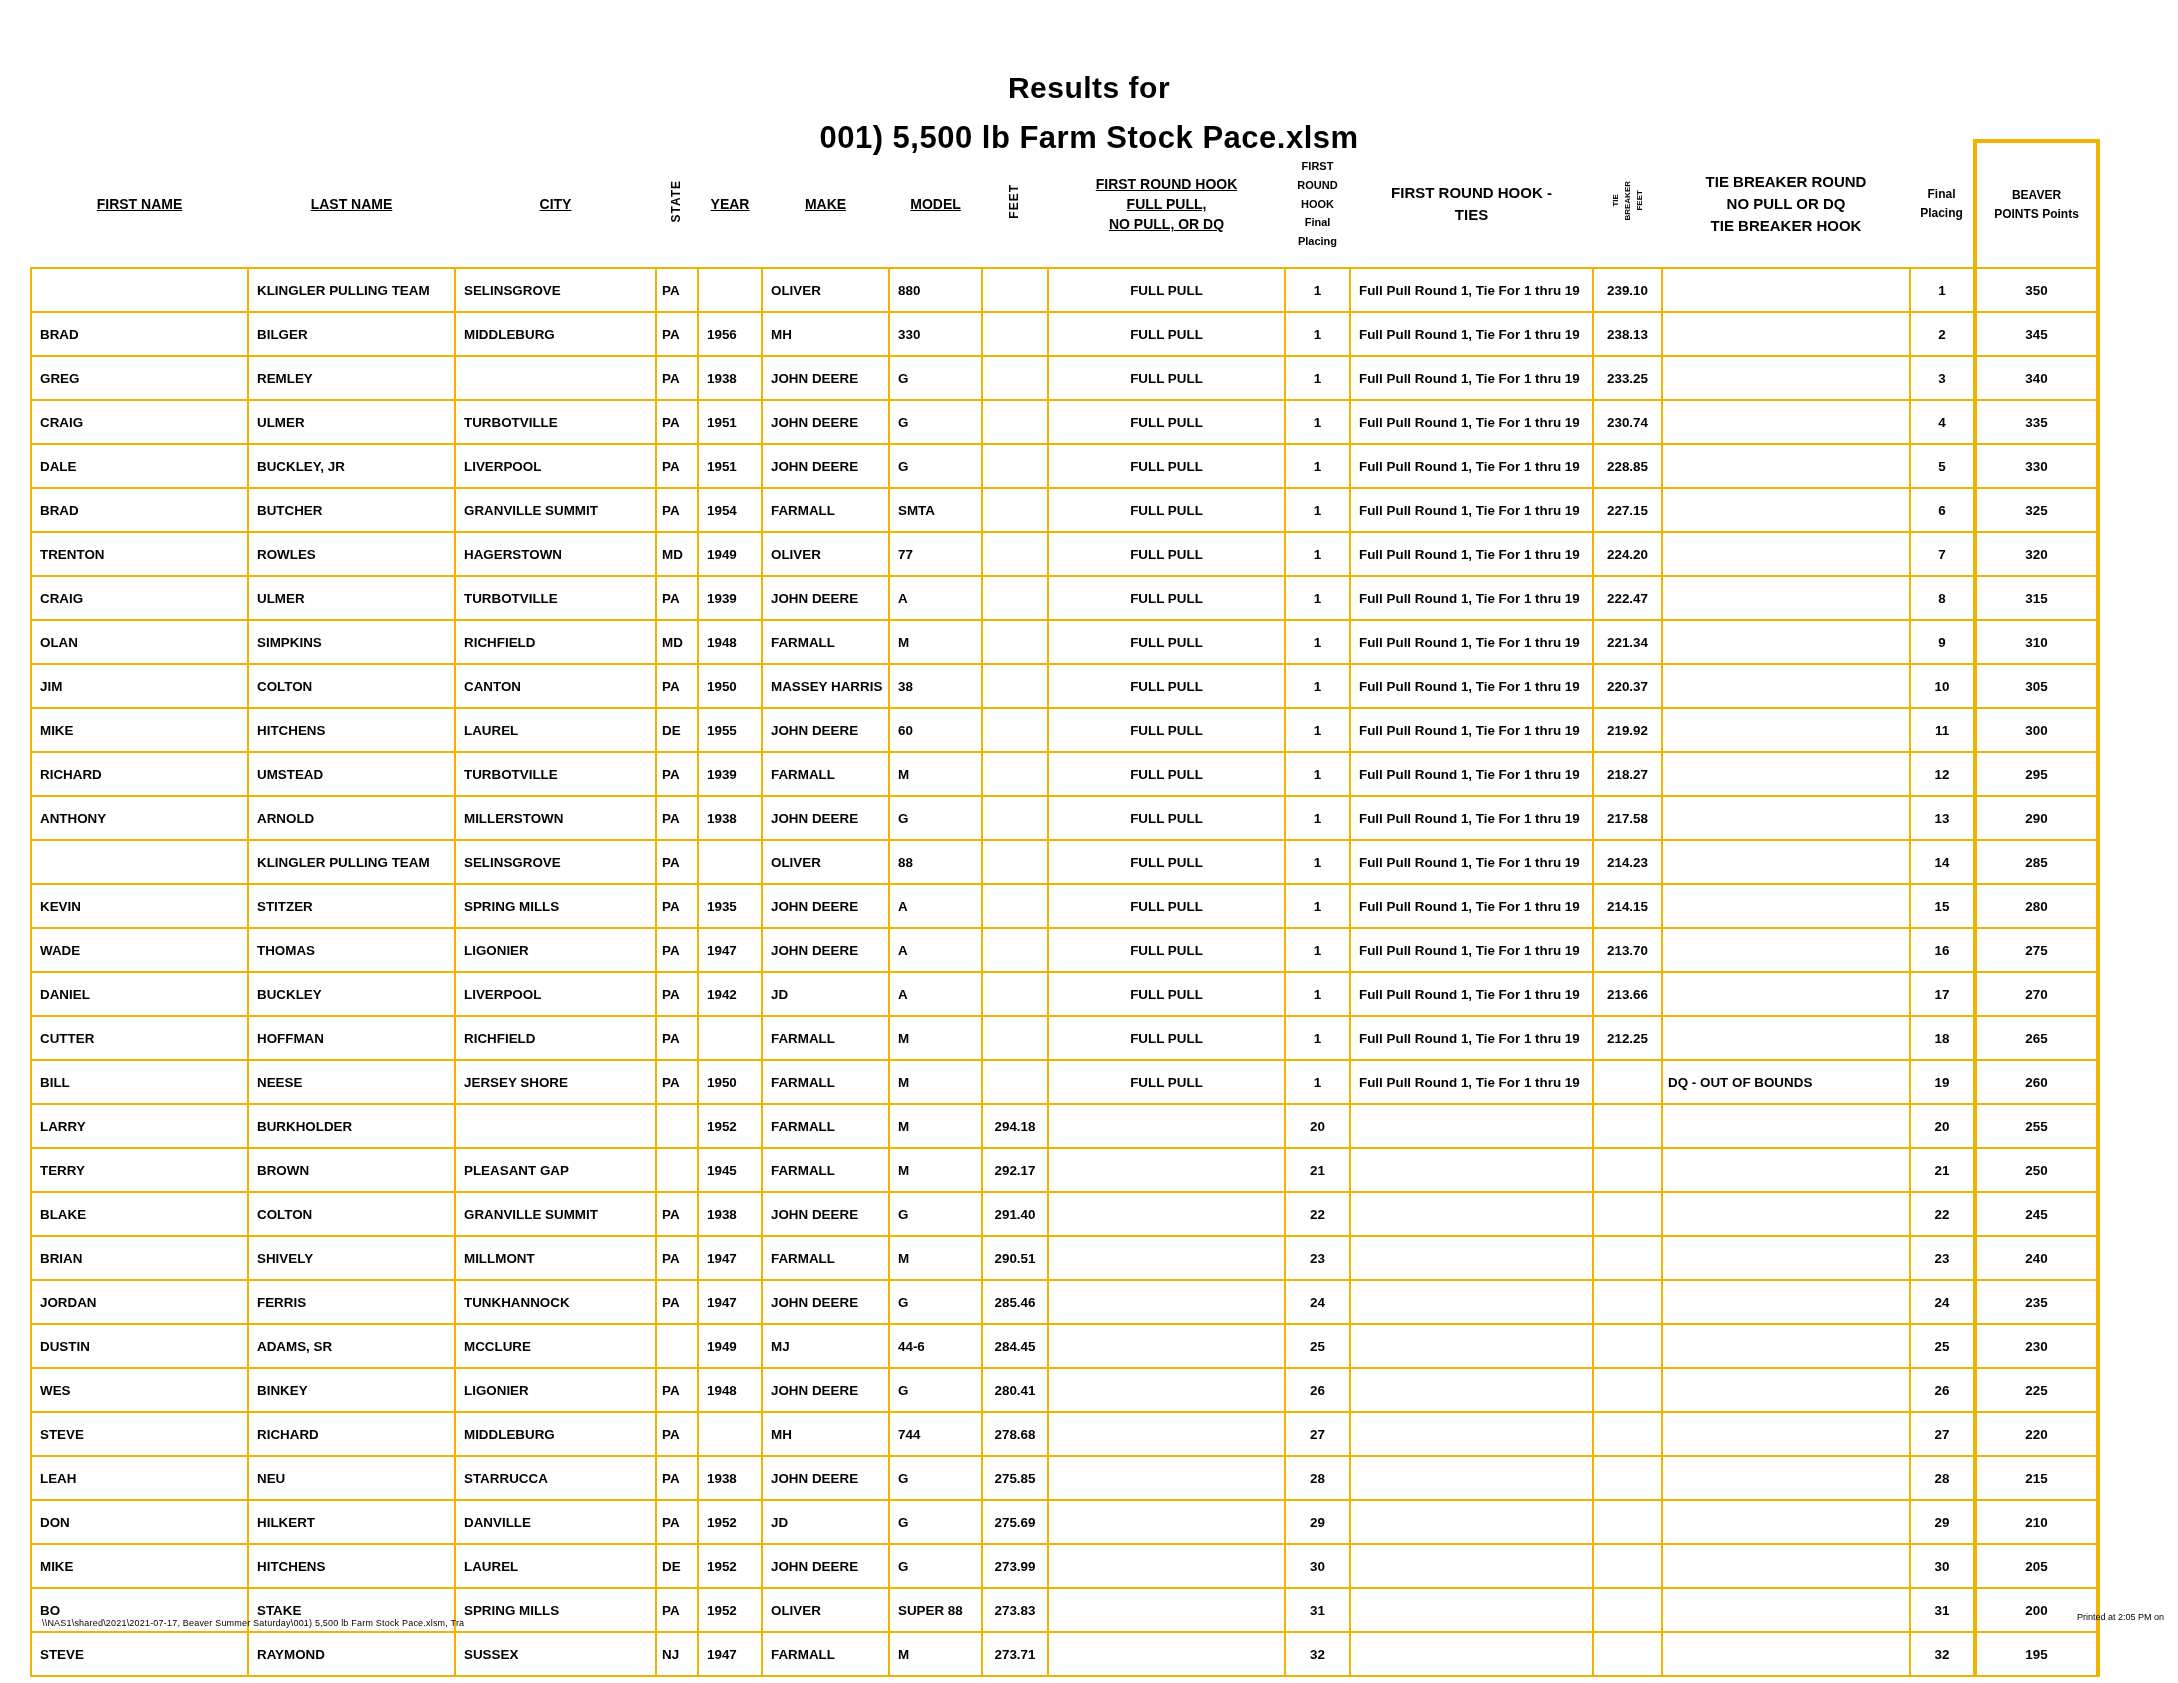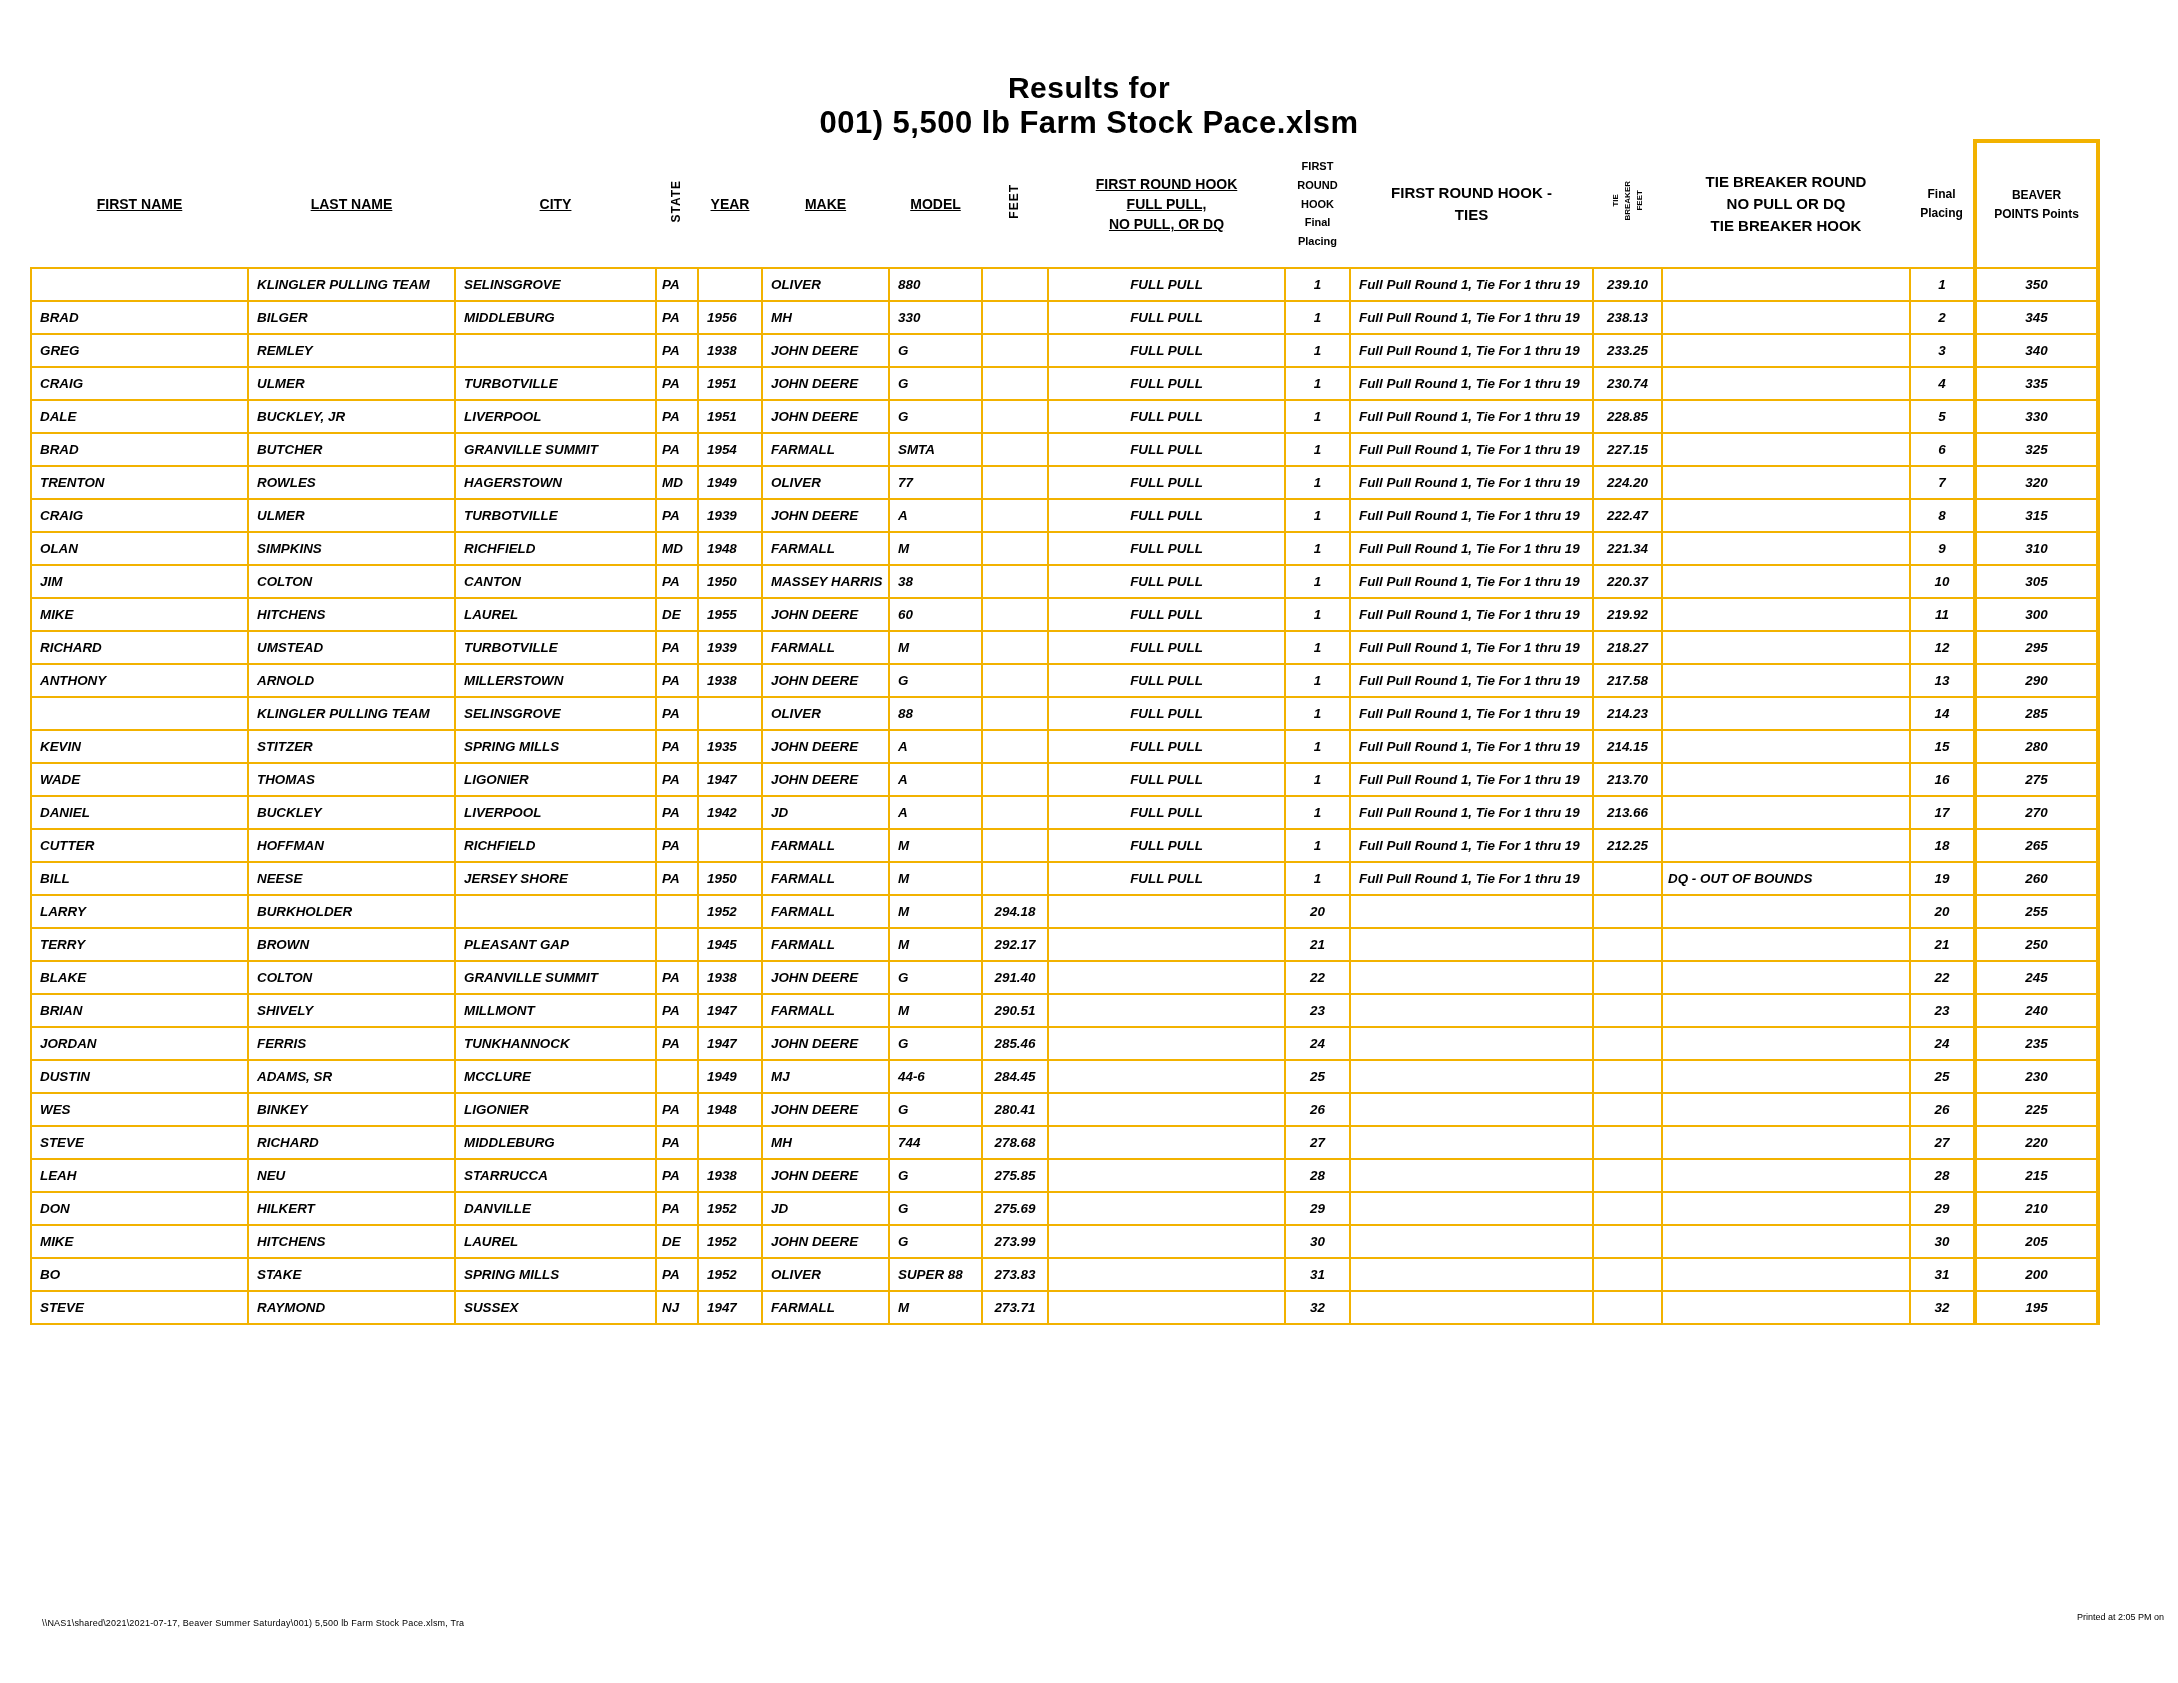--- a/index.html
+++ b/index.html
@@ -5,27 +5,27 @@
   :root{ --grid:#F2B200; }
   *{box-sizing:border-box;}
   html,body{margin:0;padding:0;background:#fff;}
   .page{
     position:relative;width:2178px;height:1683px;background:#ffffff;
     font-family:"Liberation Sans",sans-serif;font-weight:700;color:#000;
     overflow:hidden;
   }
   .title-block{position:absolute;top:71px;left:0;width:2178px;text-align:center;}
   .title-line1{font-size:30px;letter-spacing:0.5px;}
-  .title-line2{font-size:31px;letter-spacing:0.5px;}
+  .title-line2{font-size:31px;margin-top:15px;letter-spacing:0.5px;}
 
   .table-wrap{position:absolute;left:30px;top:139px;}
   table{border-collapse:collapse;table-layout:fixed;}
   th,td{overflow:hidden;}
   thead tr{height:127px;}
-  tbody tr{height:33px;font-style:italic;}
+  tbody tr{height:44px;}
   th{
     border:0 solid var(--grid);border-bottom:2px solid var(--grid);
     vertical-align:middle;text-align:center;white-space:pre-line;
     line-height:1.45;padding:0 2px;font-weight:700;
   }
   th.hs-normal{font-size:14px;text-decoration:underline;}
   th.hs-large{font-size:15px;}
   th.hs-medium{font-size:12px;line-height:1.6;}
   th.hs-small{font-size:11px;line-height:1.7;}
   th.hs-vertical .vert, th.hs-vertical-tiny .vert{

